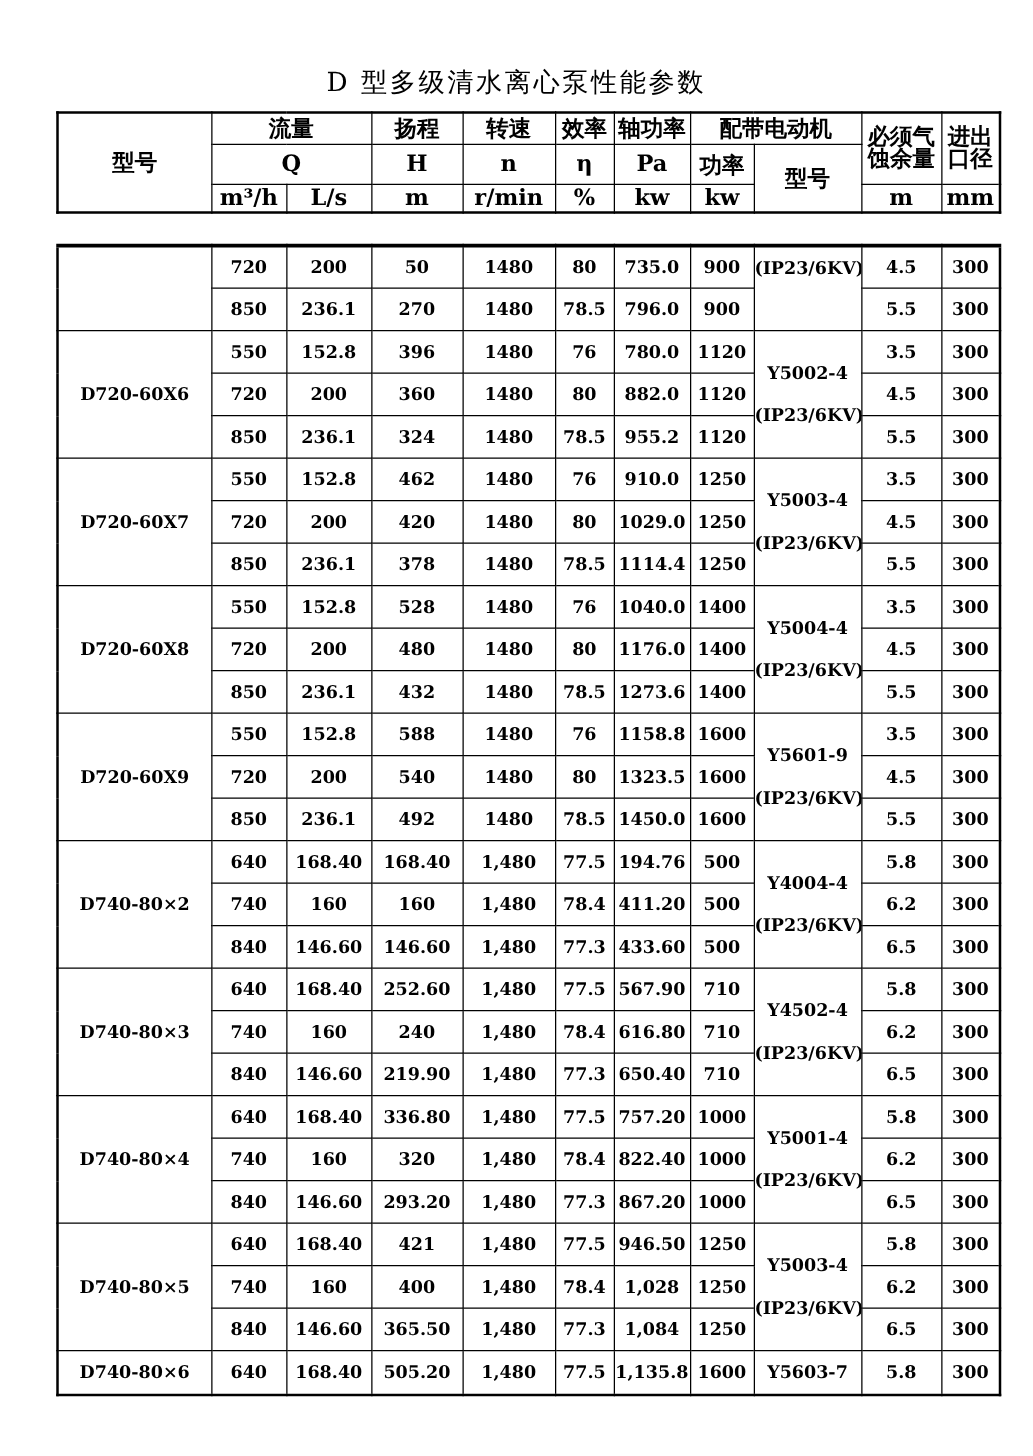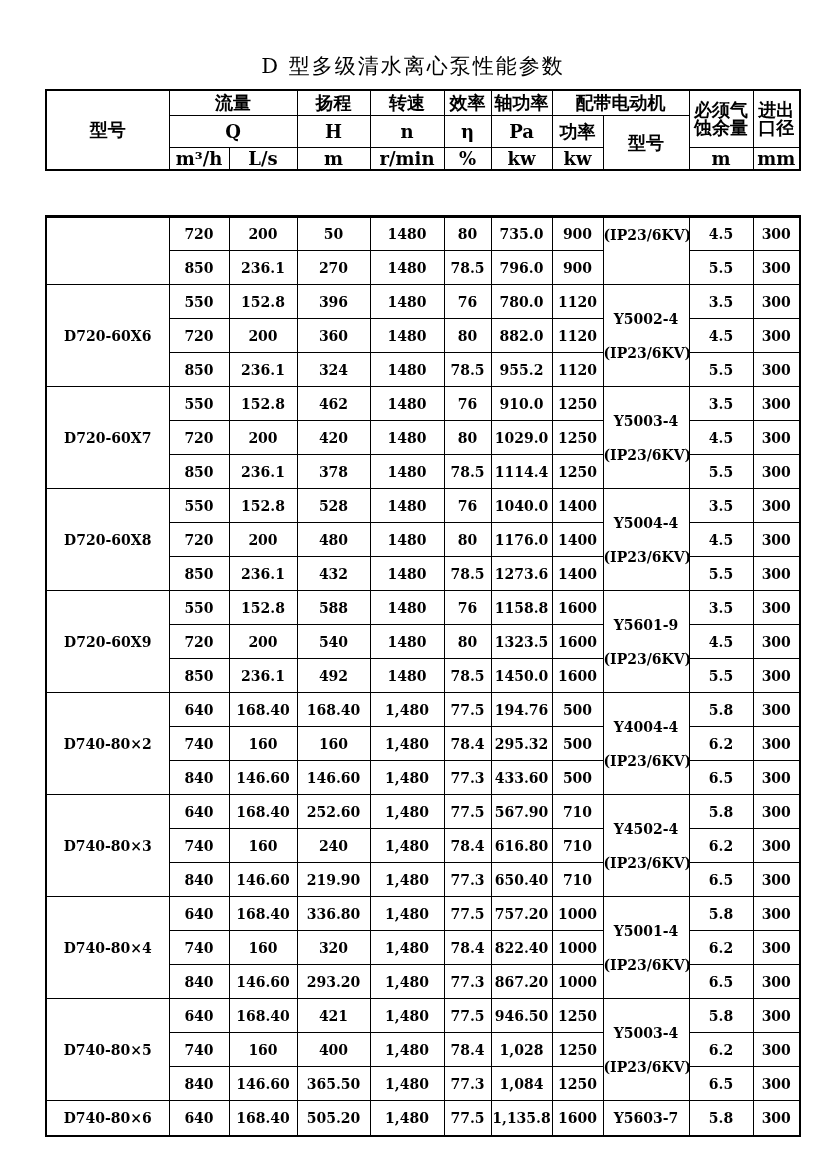--- a/index.html
+++ b/index.html
@@ -20,21 +20,21 @@
     white-space: nowrap;
   }
   table {
     border-collapse: collapse;
     table-layout: fixed;
     margin-left: 45px;
     width: 754px;
     border: 2px solid #000;
   }
   #header-table { margin-top: 9px; }
-  #data-table  { margin-top: 44px; border-top-width: 3px; }
+  #data-table  { margin-top: 24px; border-top-width: 3px; }
   td {
     border: 1px solid #000;
     text-align: center;
     vertical-align: middle;
     padding: 0;
     font-size: 14px;
     font-weight: bold;
     overflow: hidden;
     white-space: nowrap;
   }
@@ -315,21 +315,21 @@
         </td>
         <td>5.8</td>
         <td>300</td>
       </tr>
       <tr>
         <td>740</td>
         <td>160</td>
         <td>160</td>
         <td>1,480</td>
         <td>78.4</td>
-        <td>295.32</td>
+        <td>411.20</td>
         <td>500</td>
         <td>6.2</td>
         <td>300</td>
       </tr>
       <tr>
         <td>840</td>
         <td>146.60</td>
         <td>146.60</td>
         <td>1,480</td>
         <td>77.3</td>

